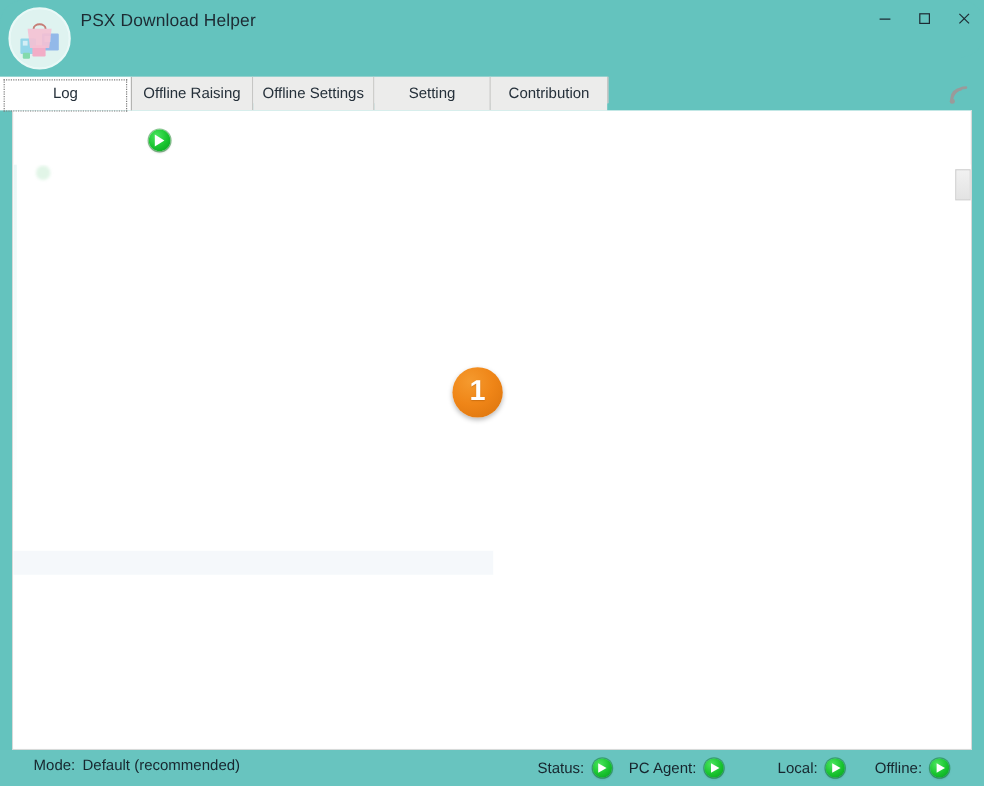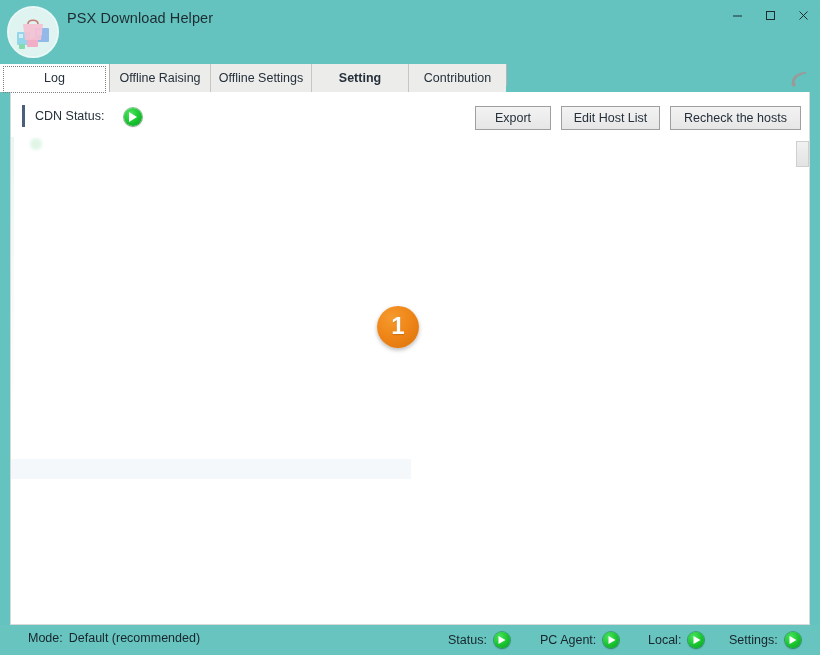--- a/index.html
+++ b/index.html
@@ -89,21 +89,21 @@
     background: #ececeb;
     border-right: 1px solid #c6c6c4;
     padding: 0 10px;
     cursor: default;
     white-space: nowrap;
   }
   .tab.t-log        { width: 110px; padding: 0; }
   .tab.t-history    { width: 93px;  padding: 0; }
   .tab.t-offraise   { width: 101px; padding: 0; }
   .tab.t-offset     { width: 101px; padding: 0; }
-  .tab.t-setting    { width: 97px;  padding: 0; font-weight: bold; }
+  .tab.t-setting    { width: 97px;  padding: 0; }
   .tab.t-about      { width: 95px;  padding: 0; }
   .tab.t-contrib    { width: 97px;  padding: 0; border-right: none; }
 
   .tab.selected {
     background: #ffffff;
     border-right: 1px solid #b4b4b2;
     position: relative;
     z-index: 3;
   }
   .tab.selected .focus-ring {
@@ -296,21 +296,21 @@
     display: flex;
     align-items: center;
     gap: 7px;
     top: 7px;
     font-size: 12.5px;
     color: #17262e;
     white-space: nowrap;
   }
   .sb-mode   { left: 28px; }
   .sb-status { left: 448px; }
-  .sb-agent  { left: 540px; }
+  .sb-agent  { left: 524px; }
   .sb-local  { left: 648px; text-align: center; }
   .sb-offline{ left: 729px; }
   .sb-label { line-height: 1; }
   .sb-modeval { margin-left: -1px; }
 </style>
 </head>
 <body>
 
 <div id="app">
 
@@ -387,30 +387,20 @@
           <path d="M5 18 a12 12 0 0 1 12 -12"></path>
           <path d="M5 13.5 a7.5 7.5 0 0 1 7.5 -7.5" transform="translate(0,1.5)"></path>
         </g>
         <circle cx="5.6" cy="17.4" r="2.1" fill="#9a9a9a"></circle>
       </svg>
     </div>
   </div>
 
   <div class="panel">
 
-    <div class="toolbar">
-      <div class="caret"></div>
-      <div class="cdn-label">CDN Status:</div>
-
-      <div class="tb-buttons">
-        <button class="btn w-export">Export</button>
-        <button class="btn w-edit">Edit Host List</button>
-        <button class="btn w-recheck">Recheck the hosts</button>
-      </div>
-    </div>
 
     <div class="logbody">
       <div class="left-edge-tint"></div>
       <div class="stray-glyph"></div>
       <div class="row-highlight" style="top:322px;"></div>
       <div class="scroll-nub"></div>
       <div id="log-rows">
           <div class="logrow" style="top: 0px; left: 18px;">
             <span class="c1"></span>
             <span class="c2"></span>
@@ -543,20 +533,20 @@
       <span class="sb-label">PC Agent:</span>
       <span class="play sm"></span>
     </div>
 
     <div class="sb-item sb-local">
       <span class="sb-label">Local:</span>
       <span class="play sm"></span>
     </div>
 
     <div class="sb-item sb-offline">
-      <span class="sb-label">Settings:</span>
+      <span class="sb-label">Offline:</span>
       <span class="play sm"></span>
     </div>
   </div>
 
   <span class="play lg cdn-play"></span>
 
 </div>
 
 </body></html>

